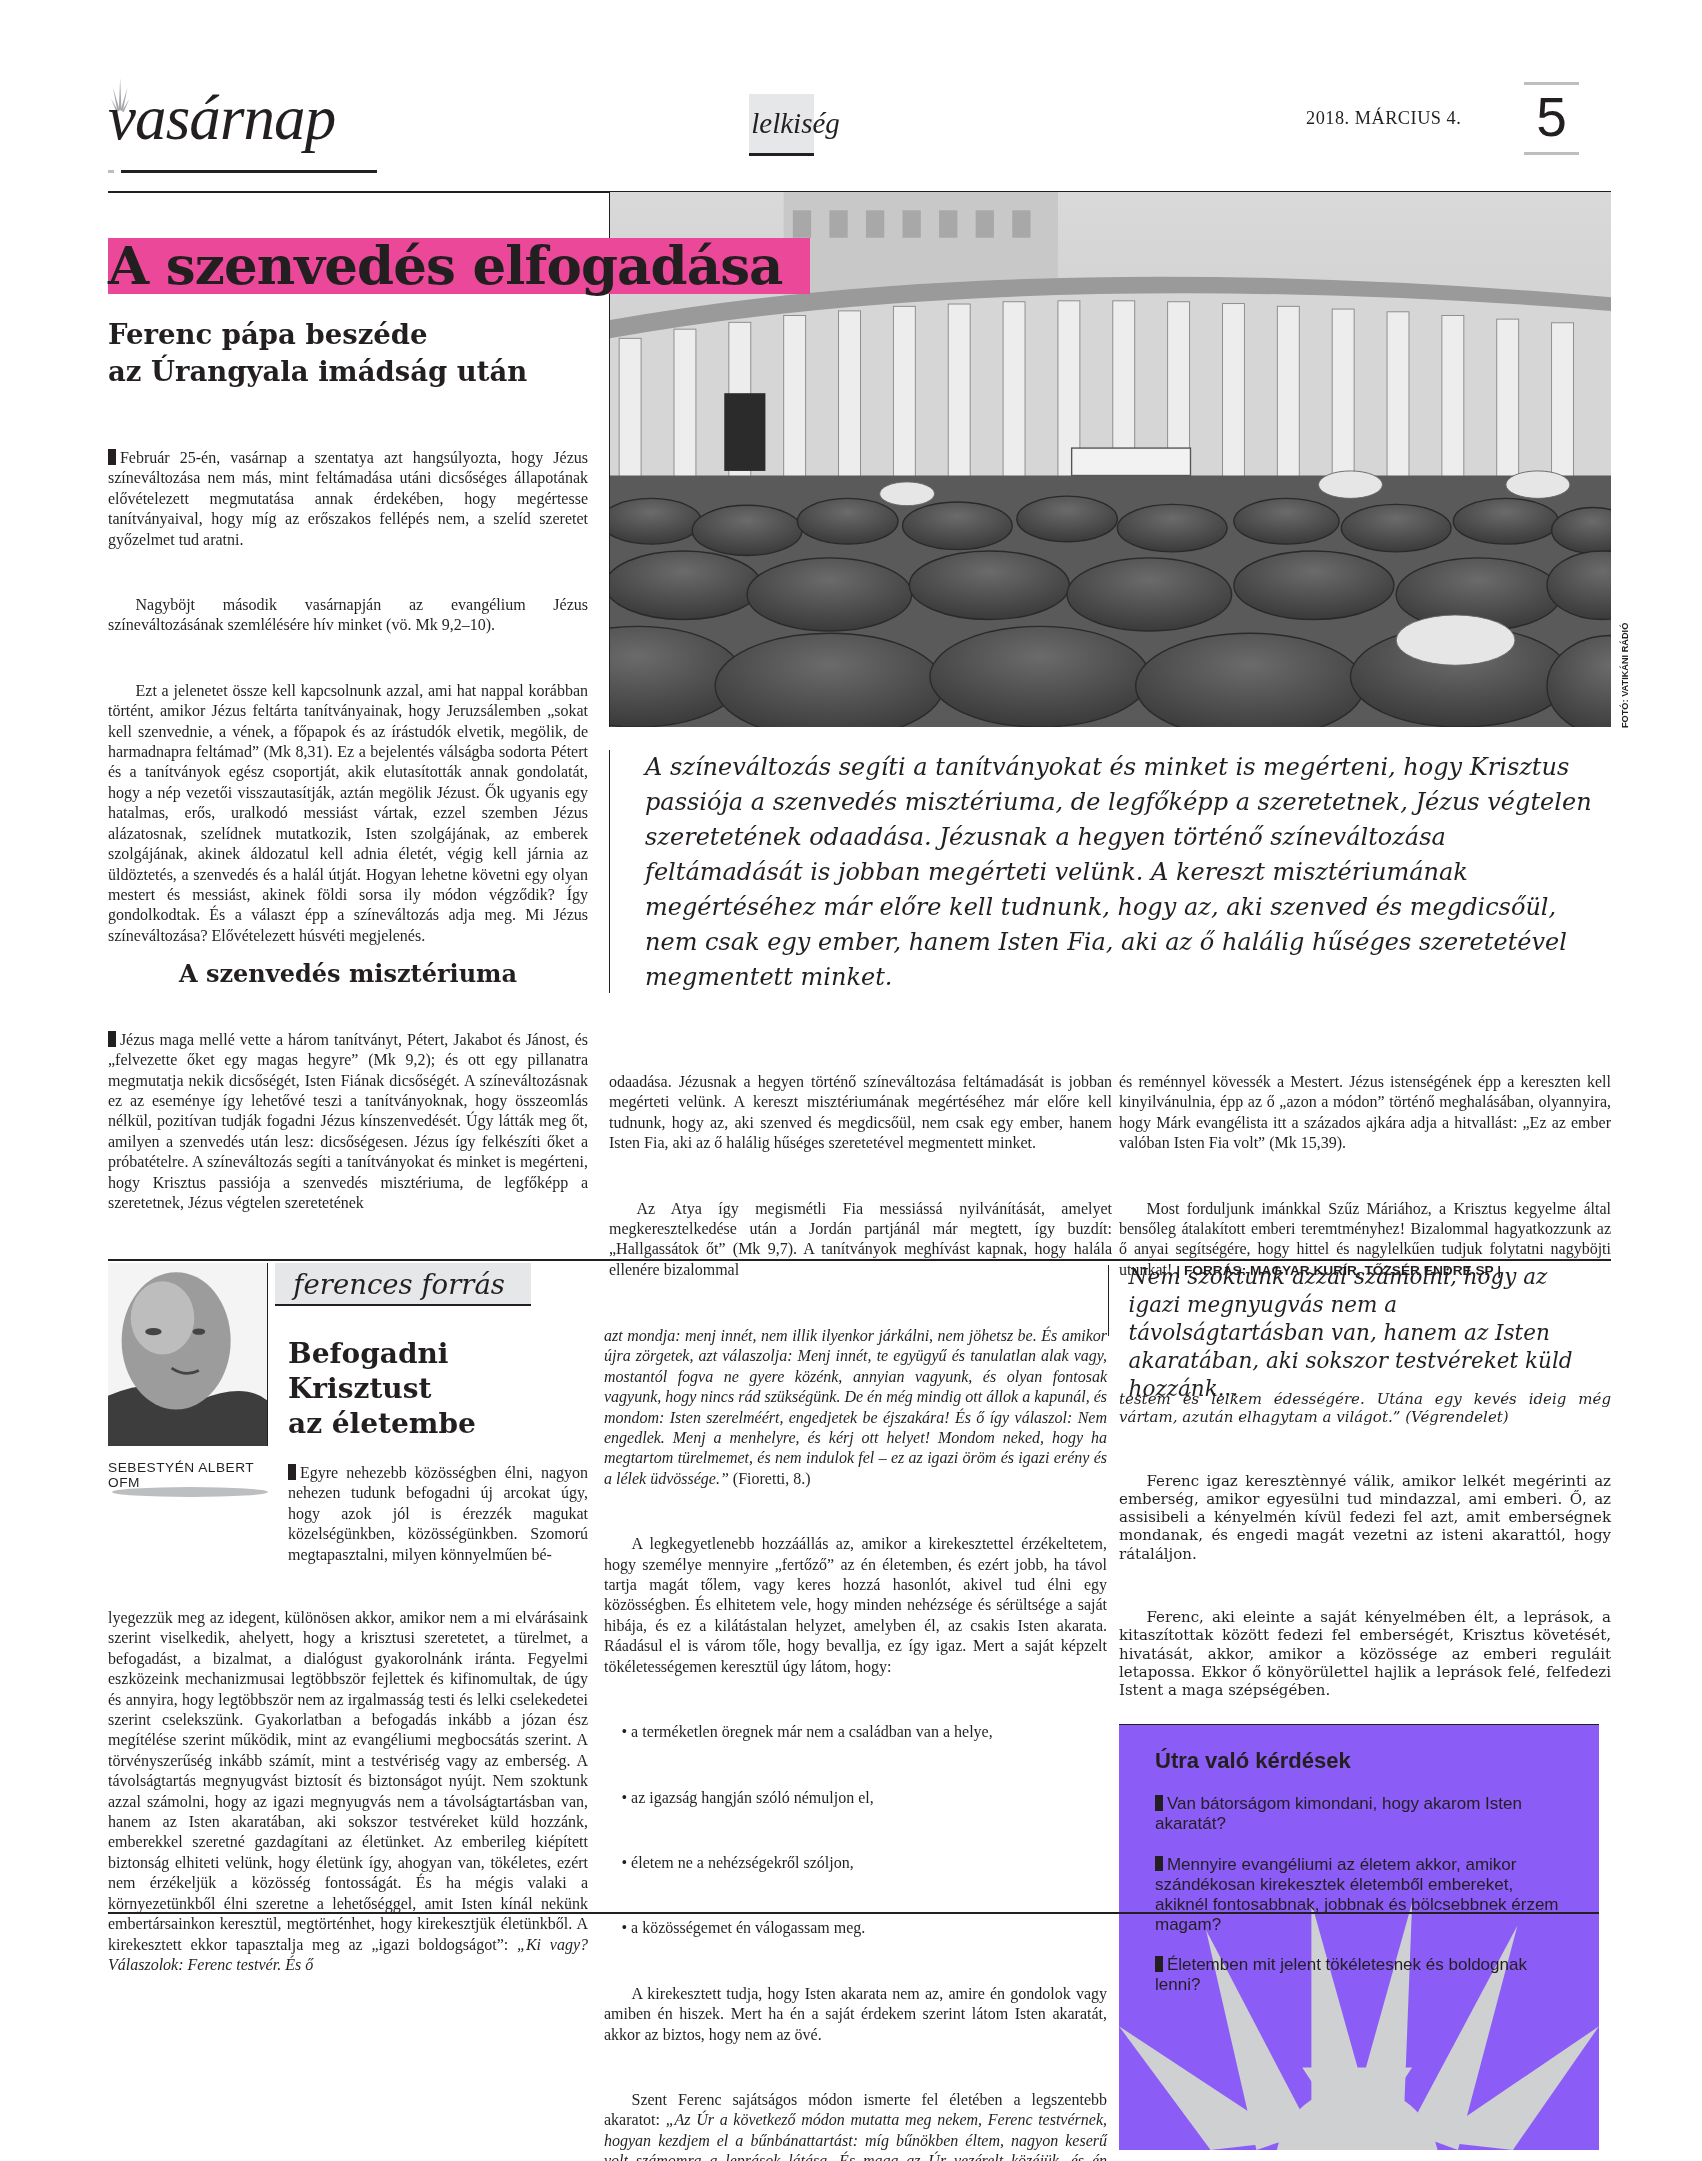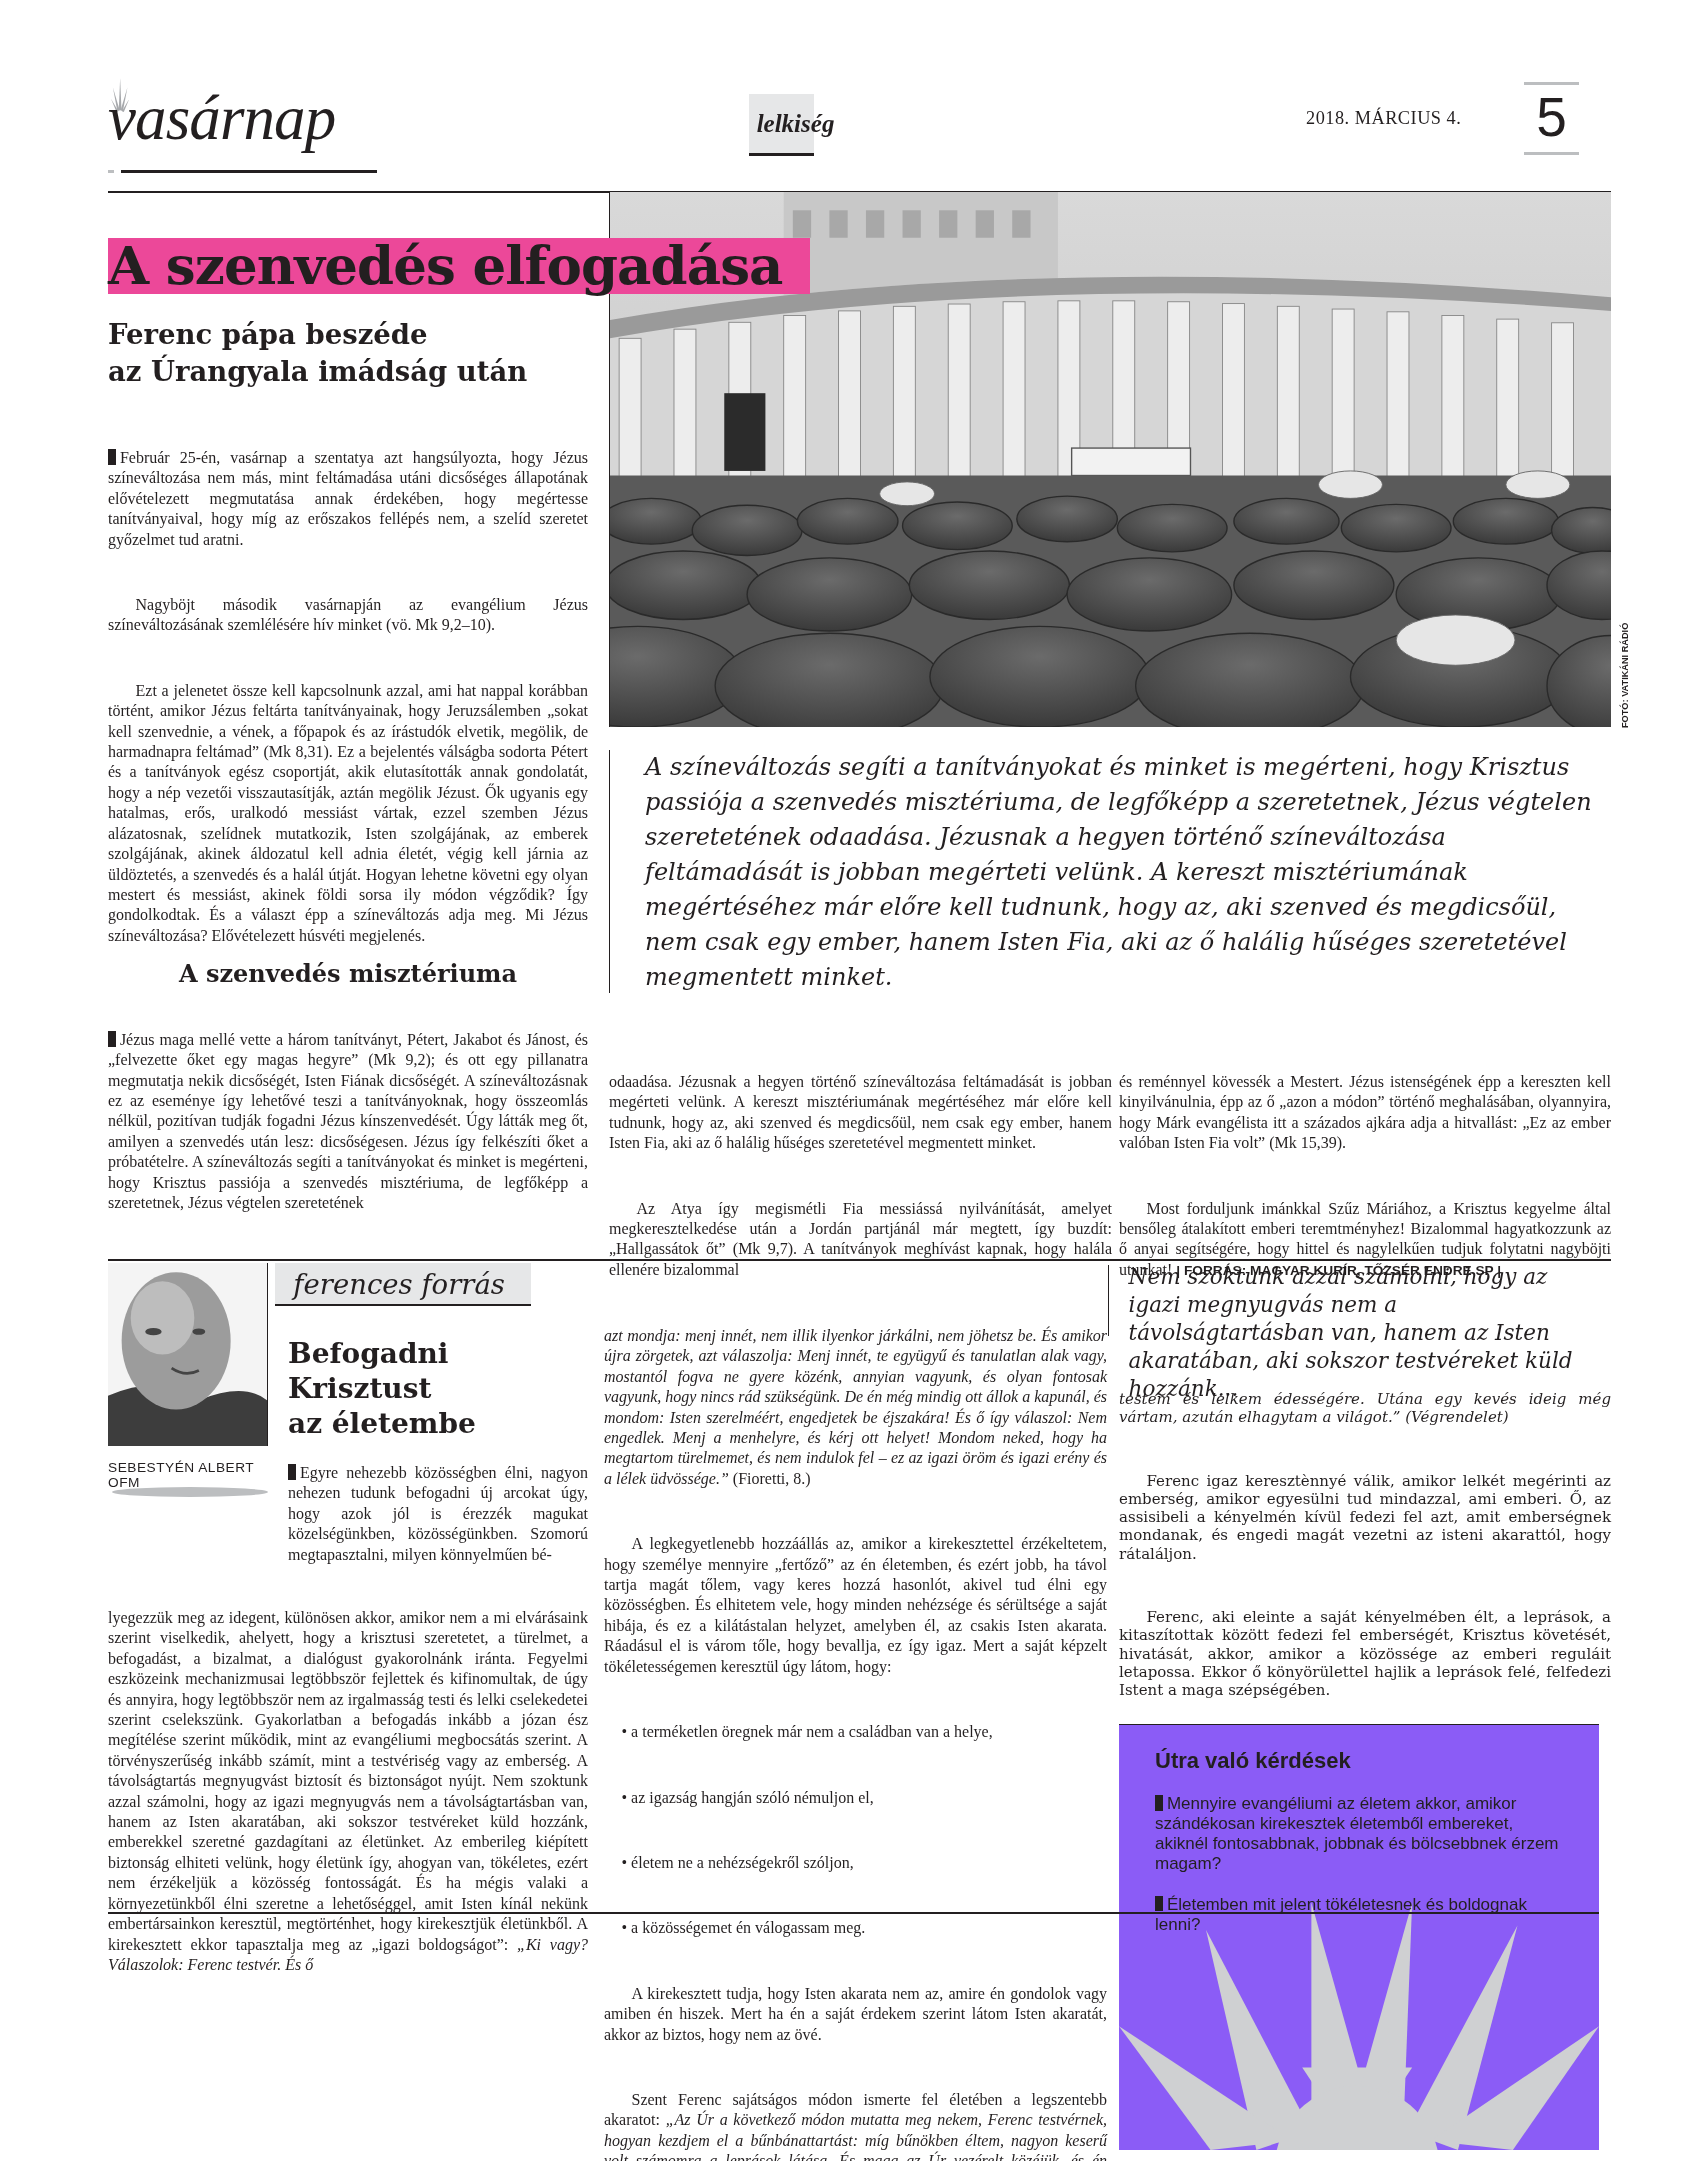--- a/index.html
+++ b/index.html
@@ -8,21 +8,21 @@
   .abs { position: absolute; }
 
   
   .logo { left: 108px; top: 78px; width: 279px; height: 82px; }
   .logo-text { position: absolute; left: 0; top: 9.2px; font-family: "Liberation Serif", serif; font-style: italic; font-size: 63px; letter-spacing: -0.9px; color: #231f20; line-height: 1; }
   .logo-rays { position: absolute; left: 2.7px; top: 0; width: 18.3px; height: 37px; }
   .logo-bar { position: absolute; left: 13px; top: 92px; width: 256px; height: 3.2px; background: #231f20; }
   .logo-sq { position: absolute; left: 0; top: 92px; width: 6.4px; height: 3.2px; background: #bcbec0; }
 
   .section-tab { left: 749px; top: 94px; width: 65px; height: 62px; background: #e6e7e8; border-bottom: 3.2px solid #231f20; display:flex; align-items:center; justify-content:center; }
-  .section-tab span { font-family: "Liberation Serif", serif; font-style: italic; font-weight: bold; font-size: 25px; margin-left: 28px; }
+  .section-tab span { font-family: "Liberation Serif", serif; font-style: italic; font-weight: normal; font-size: 29px; margin-left: 28px; }
   .date { left: 1306px; top: 108px; font-family: "Liberation Serif", serif; font-size: 18.3px; letter-spacing: 0.5px; }
   .page-num { left: 1524px; top: 82px; width: 55px; height: 73px; border-top: 3.2px solid #bcbec0; border-bottom: 3.2px solid #bcbec0; text-align: center; font-family: "Liberation Sans", sans-serif; font-size: 55px; font-weight: 300; line-height: 64px; }
 
   .rule-top { left: 108px; top: 191px; width: 1503px; height: 1.8px; background: #231f20; }
 
   
   .headline { left: 108px; top: 238px; font-family: "DejaVu Serif", serif; font-weight: bold; font-size: 53px; letter-spacing: -0.9px; line-height: 1.05; background:#ec4899; padding-right: 27px; z-index: 3; }
   .subhead { left: 108px; top: 316px; width: 458px; font-family: "DejaVu Serif", serif; font-weight: bold; font-size: 27.5px; line-height: 1.35; }
   .photo { left: 609px; top: 192px; width: 1002px; height: 535px; overflow: hidden; border-left: 0.9px solid #231f20; }
   .photo svg { width: 100%; height: 100%; display: block; }
@@ -255,19 +255,20 @@
       <polygon points="740,600 870,110 630,560"></polygon>
       <polygon points="200,600 0,330 380,580"></polygon>
       <polygon points="860,600 1048,330 680,580"></polygon>
       <polygon points="420,580 420,60 560,560"></polygon>
       <polygon points="620,580 640,60 500,560"></polygon>
       <circle cx="520" cy="640" r="180"></circle>
     </g>
   </svg>
   <div class="quest-h">Útra való kérdések</div>
   <div class="quest-list">
+    <div><span class="drop"></span><span>Van bátorságom kimondani, hogy akarom Isten akaratát?</span></div>
     <div><span class="drop"></span><span>Mennyire evangéliumi az életem akkor, amikor szándékosan kirekesztek életemből embereket, akiknél fontosabbnak, jobbnak és bölcsebbnek érzem magam?</span></div>
     <div><span class="drop"></span><span>Életemben mit jelent tökéletesnek és boldognak lenni?</span></div>
   </div>
 </div>
 
 <div class="abs rule-bot"></div>
 
 
 </body></html>

